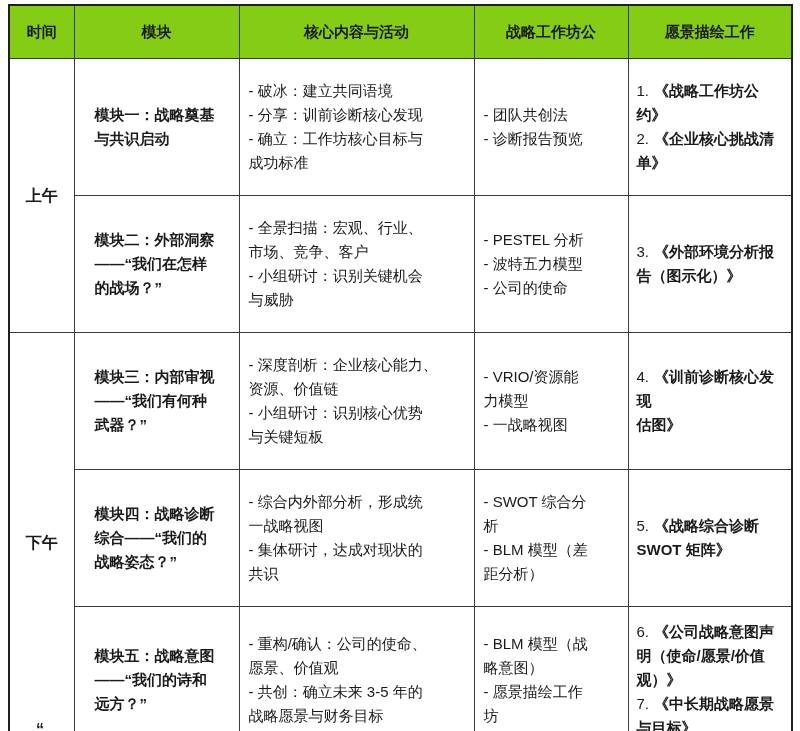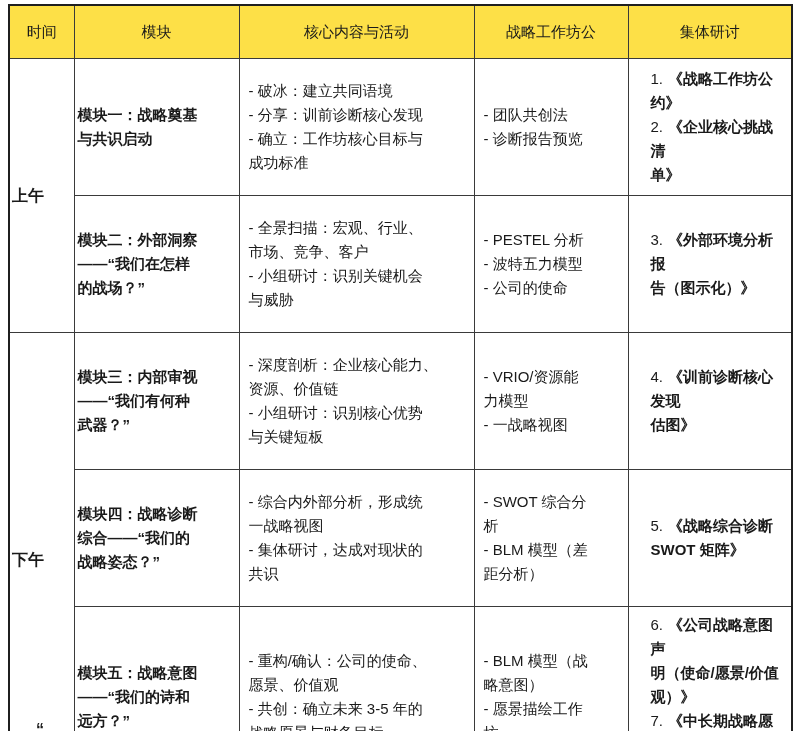--- a/index.html
+++ b/index.html
@@ -15,32 +15,32 @@
     border:2px solid #1f1f1f;
   }
   .sched th,.sched td{
     border:1px solid #3a3a3a;
     font-size:15px;line-height:24px;
     vertical-align:middle;
     padding:6px 10px;
     overflow:hidden;
   }
   .sched th{
-    background:#fde047;
-    font-weight:normal;text-align:center;
+    background:#84cc16;
+    font-weight:bold;text-align:center;
     height:44px;padding:4px 2px;
   }
   td.time-cell{
-    font-weight:bold;font-size:16px;padding:20px 2px;
+    text-align:center;font-weight:bold;font-size:16px;padding:20px 2px;
   }
   td.module-cell{
-    font-weight:bold;white-space:pre-line;padding:6px 3px;margin-top:24px;
+    font-weight:bold;white-space:pre-line;padding:6px 20px;margin-top:24px;
   }
   td.content-cell,td.tools-cell,td.outputs-cell{padding:20px 9px;}
-  td.outputs-cell{padding:6px 4px 6px 22px;margin-left:28px;}
+  td.outputs-cell{padding:6px 4px 6px 8px;margin-left:28px;}
   .line{white-space:pre-line;}
   .bold{font-weight:normal;}
   .out-item{white-space:pre-line;}
   .out-num{font-weight:normal;margin-right:5px;}
   .out-title{font-weight:bold;}
   .cutoff-mark{
     position:absolute;left:36px;top:721px;width:30px;height:9px;
     overflow:hidden;font-size:16px;font-weight:bold;line-height:18px;
   }
 </style>
@@ -56,21 +56,21 @@
       <col style="width:235px">
       <col style="width:154px">
       <col style="width:164px">
     </colgroup>
     <thead>
       <tr>
         <th>时间</th>
         <th>模块</th>
         <th>核心内容与活动</th>
         <th>战略工作坊公</th>
-        <th>集体研讨</th>
+        <th>愿景描绘工作</th>
       </tr>
     </thead>
     <tbody>
 
       <tr style="height:128px">
         <td class="time-cell" rowspan="2">上午</td>
         <td class="module-cell">模块一：战略奠基
 与共识启动</td>
         <td class="content-cell">
           <div class="line">- 破冰：建立共同语境</div>

